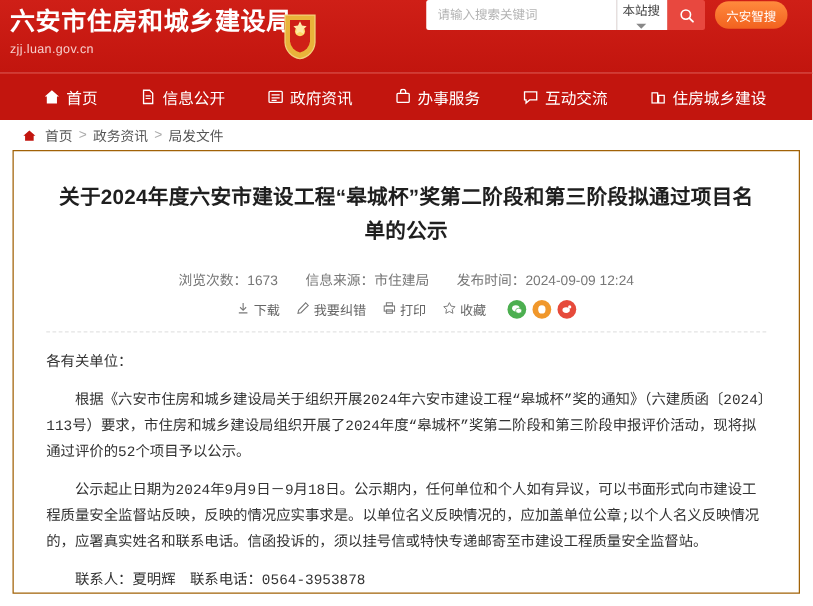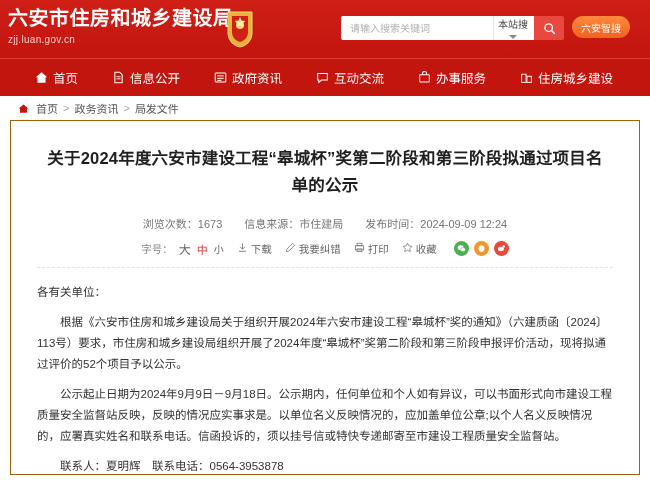--- a/index.html
+++ b/index.html
@@ -45,23 +45,23 @@
   }
   .emblem {
     position: absolute;
     left: 222px; top: 8px;
     width: 36px; height: 40px;
   }
   .emblem svg { display: block; }
 
   .search-zone {
     position: absolute;
-    right: 10px; top: 16px;
-    display: flex;
-    align-items: flex-start;
+    right: 10px; top: 0;
+    display: flex;
+    align-items: center;
     gap: 0;
   }
   .search-box {
     width: 152px; height: 24px;
     background: #ffffff;
     border-radius: 2px 0 0 2px;
     display: flex;
     align-items: center;
     padding: 0 7px;
   }
@@ -205,21 +205,21 @@
   .sd-qq { background: #f0972b; }
   .sd-weibo { background: #e64a3b; }
 
   
   .content {
     margin-top: 14px;
     font-size: 11.5px;
     line-height: 21px;
     color: #333;
   }
-  .content p { margin: 1px 0 9px 0; }
+  .content p { margin: 1px 0 9px 0; font-family: Liberation Mono, monospace; }
   .content p.indent { text-indent: 2em; }
 </style>
 </head>
 <body>
 
 <div class="site-header">
   <div class="header-inner">
     <div class="logo-block">
       <div class="logo-title">六安市住房和城乡建设局</div>
       <div class="logo-url">zjj.luan.gov.cn</div>
@@ -281,33 +281,33 @@
           <line x1="4" y1="6" x2="12" y2="6" stroke="#fff" stroke-width="1.2"></line>
           <line x1="4" y1="9" x2="12" y2="9" stroke="#fff" stroke-width="1.2"></line>
           <line x1="4" y1="11.5" x2="9" y2="11.5" stroke="#fff" stroke-width="1.2"></line>
         </svg>
     </span>
     <span>政府资讯</span>
   </div>
   <div class="nav-item">
     <span class="nav-ico">
       <svg width="13" height="13" viewBox="0 0 16 16">
-          <path d="M2 3 h12 v8 H7 l-3.5 3 V11 H2 z" fill="none" stroke="#fff" stroke-width="1.3"></path>
-        </svg>
-    </span>
-    <span>互动交流</span>
-  </div>
-  <div class="nav-item">
-    <span class="nav-ico">
-      <svg width="13" height="13" viewBox="0 0 16 16">
           <rect x="2" y="4.5" width="12" height="9" rx="1" fill="none" stroke="#fff" stroke-width="1.3"></rect>
           <path d="M5.5 4.5 V3 a2.5 2.5 0 0 1 5 0 v1.5" fill="none" stroke="#fff" stroke-width="1.3"></path>
         </svg>
     </span>
     <span>办事服务</span>
+  </div>
+  <div class="nav-item">
+    <span class="nav-ico">
+      <svg width="13" height="13" viewBox="0 0 16 16">
+          <path d="M2 3 h12 v8 H7 l-3.5 3 V11 H2 z" fill="none" stroke="#fff" stroke-width="1.3"></path>
+        </svg>
+    </span>
+    <span>互动交流</span>
   </div>
   <div class="nav-item">
     <span class="nav-ico">
       <svg width="13" height="13" viewBox="0 0 16 16">
           <rect x="2" y="4" width="5.5" height="10" fill="none" stroke="#fff" stroke-width="1.2"></rect>
           <rect x="8.5" y="6.5" width="5.5" height="7.5" fill="none" stroke="#fff" stroke-width="1.2"></rect>
         </svg>
     </span>
     <span>住房城乡建设</span>
   </div>
@@ -331,26 +331,20 @@
 
     <div class="article-title">关于2024年度六安市建设工程“皋城杯”奖第二阶段和第三阶段拟通过项目名单的公示</div>
 
     <div class="meta-row">
       <span>浏览次数：1673</span>
       <span>信息来源：市住建局</span>
       <span>发布时间：2024-09-09 12:24</span>
     </div>
 
     <div class="tool-row">
-      <span class="font-group">
-        <span class="lbl">字号：</span>
-        <span class="fs big">大</span>
-        <span class="fs mid">中</span>
-        <span class="fs sml">小</span>
-      </span>
 
       <span class="tool-item">
         <span>
           <svg width="11" height="11" viewBox="0 0 16 16">
               <path d="M8 2 v8 M4.5 7 L8 10.5 L11.5 7" fill="none" stroke="#777" stroke-width="1.3"></path>
               <line x1="3" y1="13.5" x2="13" y2="13.5" stroke="#777" stroke-width="1.3"></line>
             </svg>
         </span>
         <span>下载</span>
       </span>

